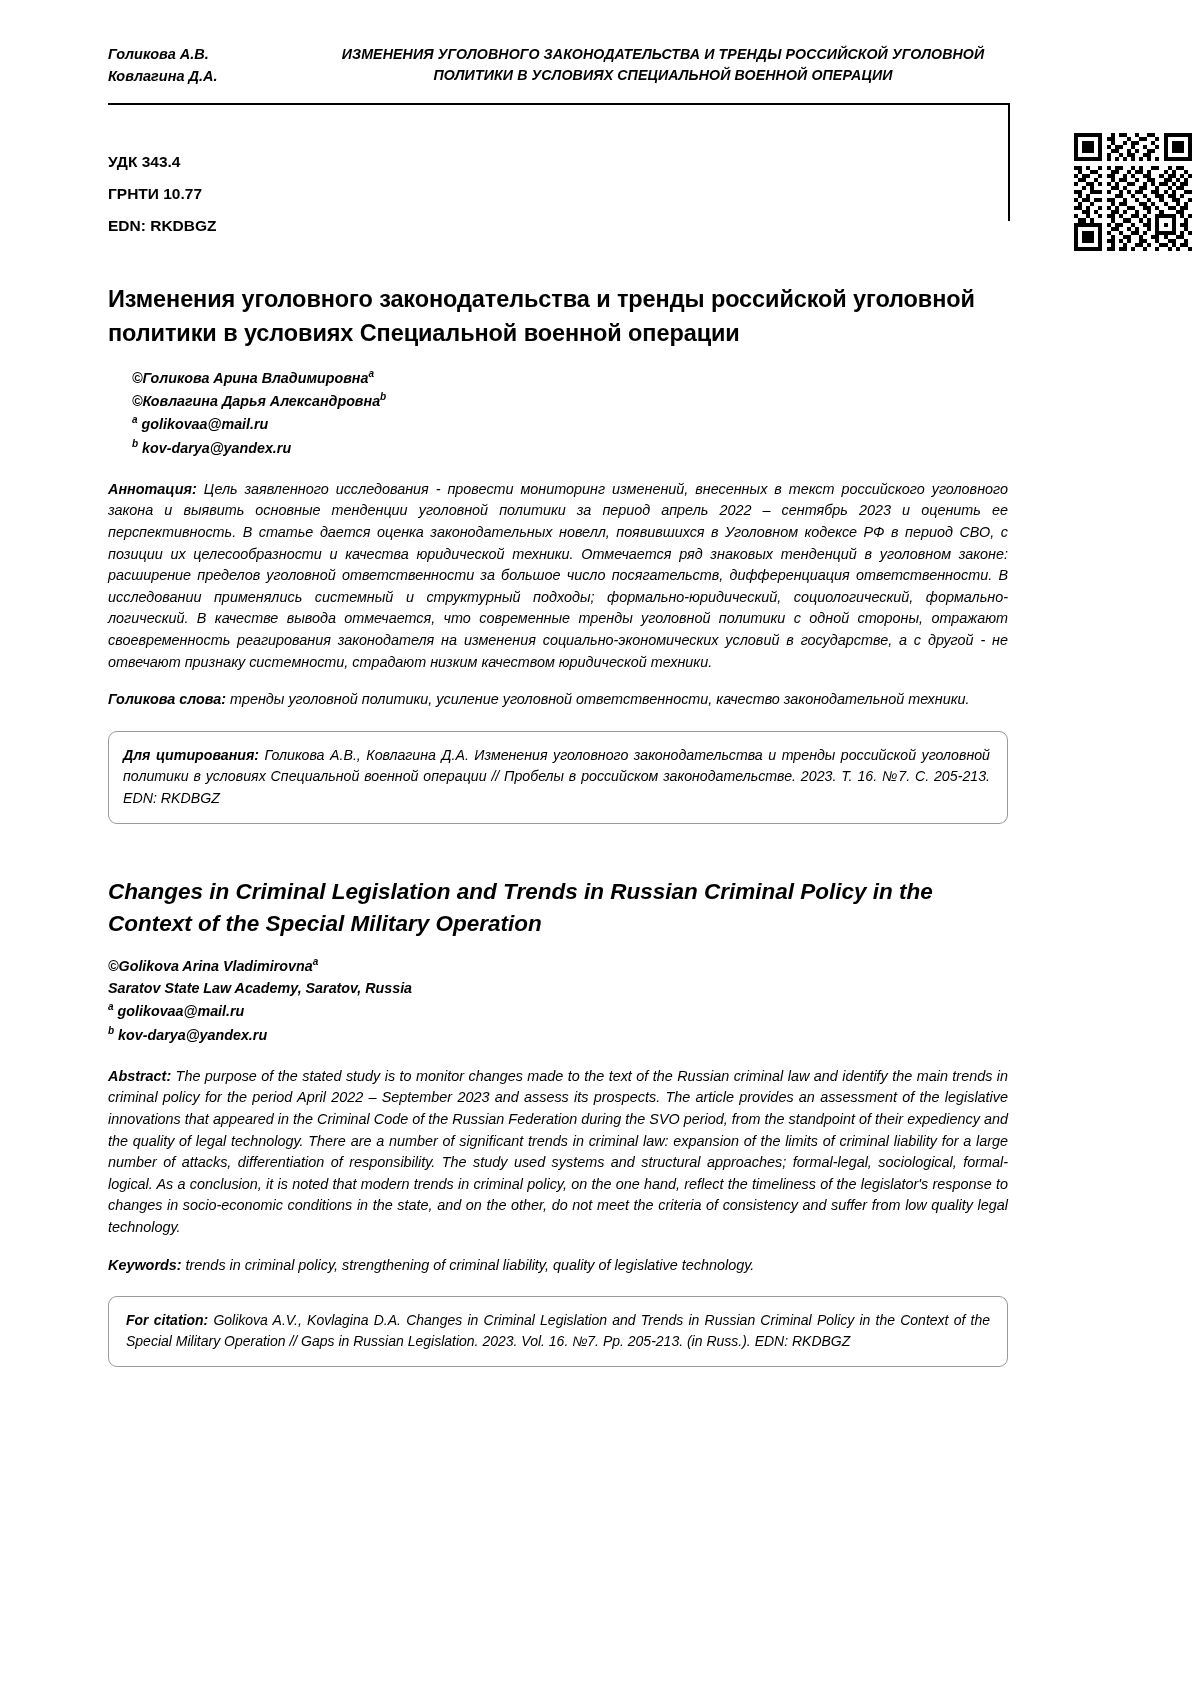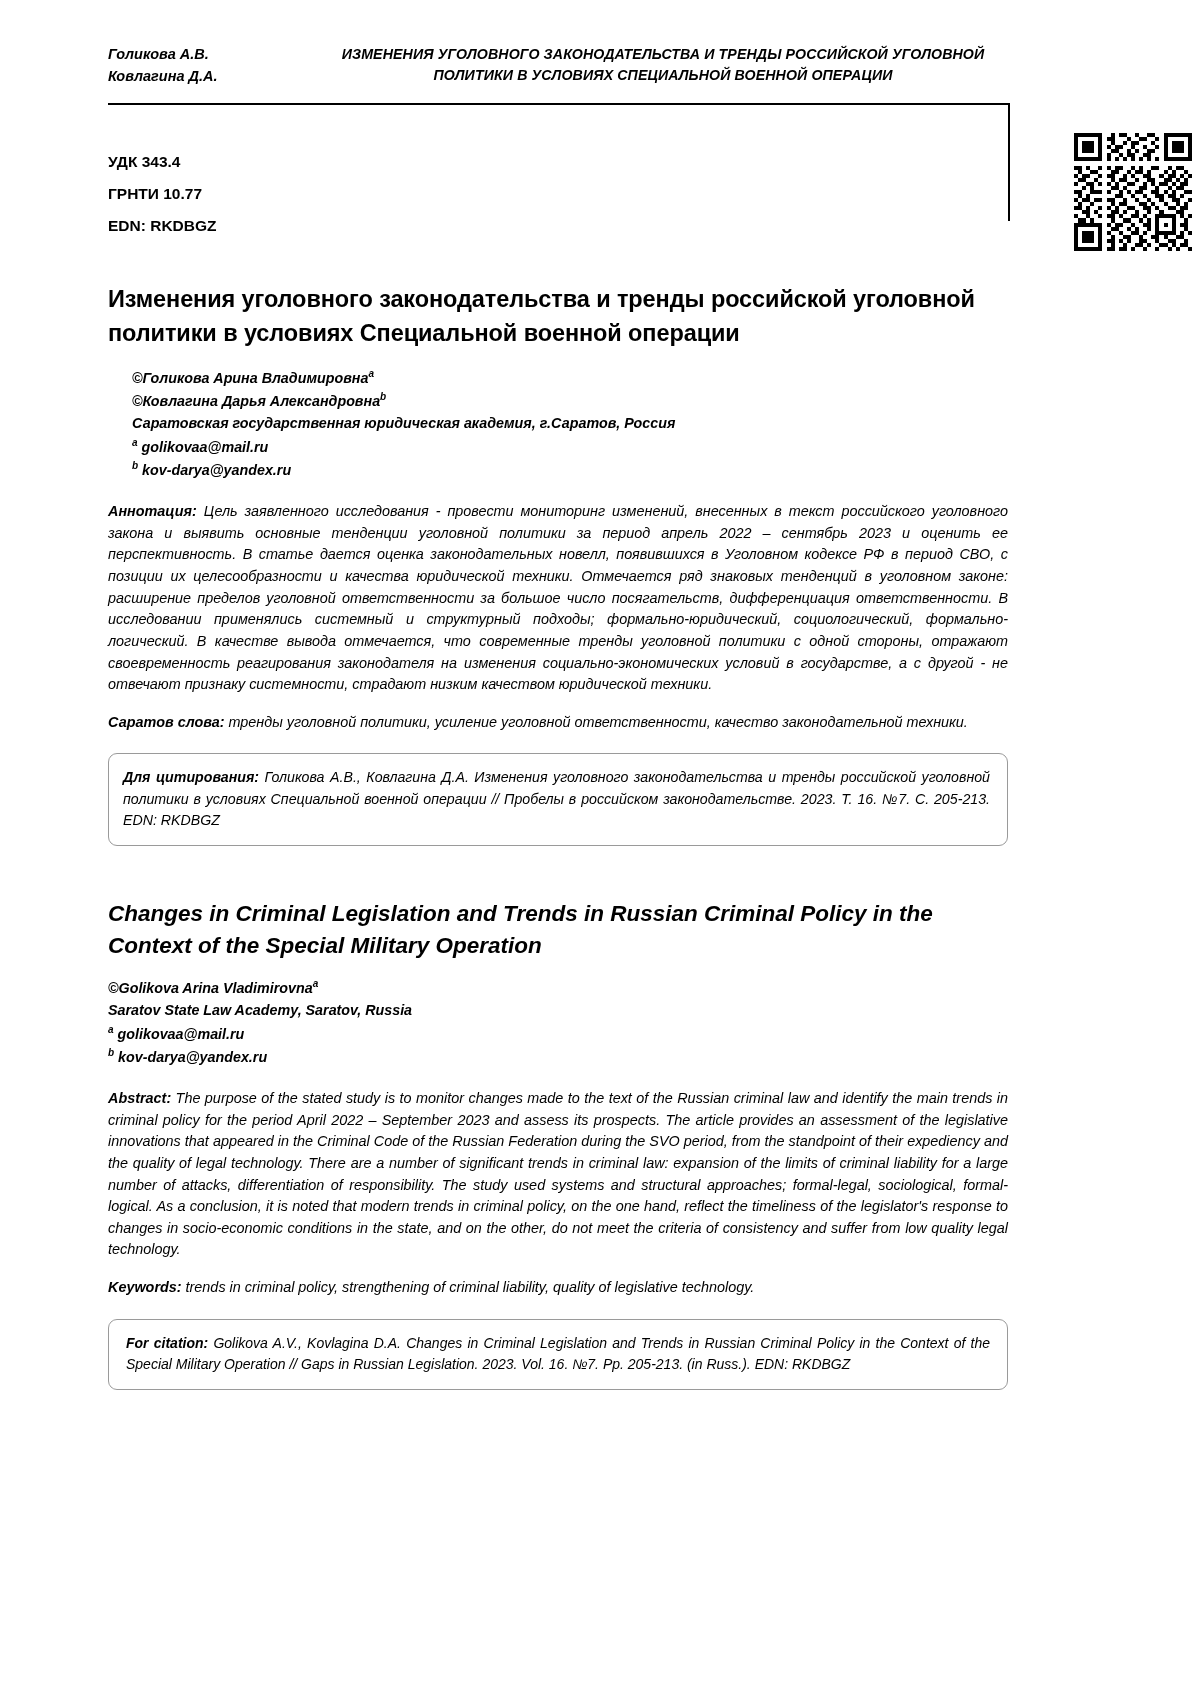--- a/index.html
+++ b/index.html
@@ -475,35 +475,34 @@
 
     <h1 class="main-title">Изменения уголовного законодательства и тренды российской уголовной политики в условиях Специальной военной операции</h1>
 
     <div class="authors-block">
       <div>
         <span>©Голикова Арина Владимировна</span><sup>a</sup>
       </div>
       <div>
         <span>©Ковлагина Дарья Александровна</span><sup>b</sup>
       </div>
-      <div>Саратовская государственная юридическая академия, г.Саратов, Россия</div>
       <div>
         <sup>a</sup> <span>golikovaa@mail.ru</span>
       </div>
       <div>
         <sup>b</sup> <span>kov-darya@yandex.ru</span>
       </div>
     </div>
 
     <p class="abstract">
       <b>Аннотация:</b><span> Цель заявленного исследования - провести мониторинг изменений, внесенных в текст российского уголовного закона и выявить основные тенденции уголовной политики за период апрель 2022 – сентябрь 2023 и оценить ее перспективность. В статье дается оценка законодательных новелл, появившихся в Уголовном кодексе РФ в период СВО, с позиции их целесообразности и качества юридической техники. Отмечается ряд знаковых тенденций в уголовном законе: расширение пределов уголовной ответственности за большое число посягательств, дифференциация ответственности. В исследовании применялись системный и структурный подходы; формально-юридический, социологический, формально-логический. В качестве вывода отмечается, что современные тренды уголовной политики с одной стороны, отражают своевременность реагирования законодателя на изменения социально-экономических условий в государстве, а с другой - не отвечают признаку системности, страдают низким качеством юридической техники.</span>
     </p>
 
     <p class="keywords">
-      <b>Саратов слова:</b><span> тренды уголовной политики, усиление уголовной ответственности, качество законодательной техники.</span>
+      <b>Голикова слова:</b><span> тренды уголовной политики, усиление уголовной ответственности, качество законодательной техники.</span>
     </p>
 
     <div class="citation-box">
       <b>Для цитирования:</b><span> Голикова А.В., Ковлагина Д.А. Изменения уголовного законодательства и тренды российской уголовной политики в условиях Специальной военной операции // Пробелы в российском законодательстве. 2023. Т. 16. №7. С. 205-213. EDN: RKDBGZ</span>
     </div>
 
     <h2 class="en-title">Changes in Criminal Legislation and Trends in Russian Criminal Policy in the Context of the Special Military Operation</h2>
 
     <div class="en-authors">
       <div>

